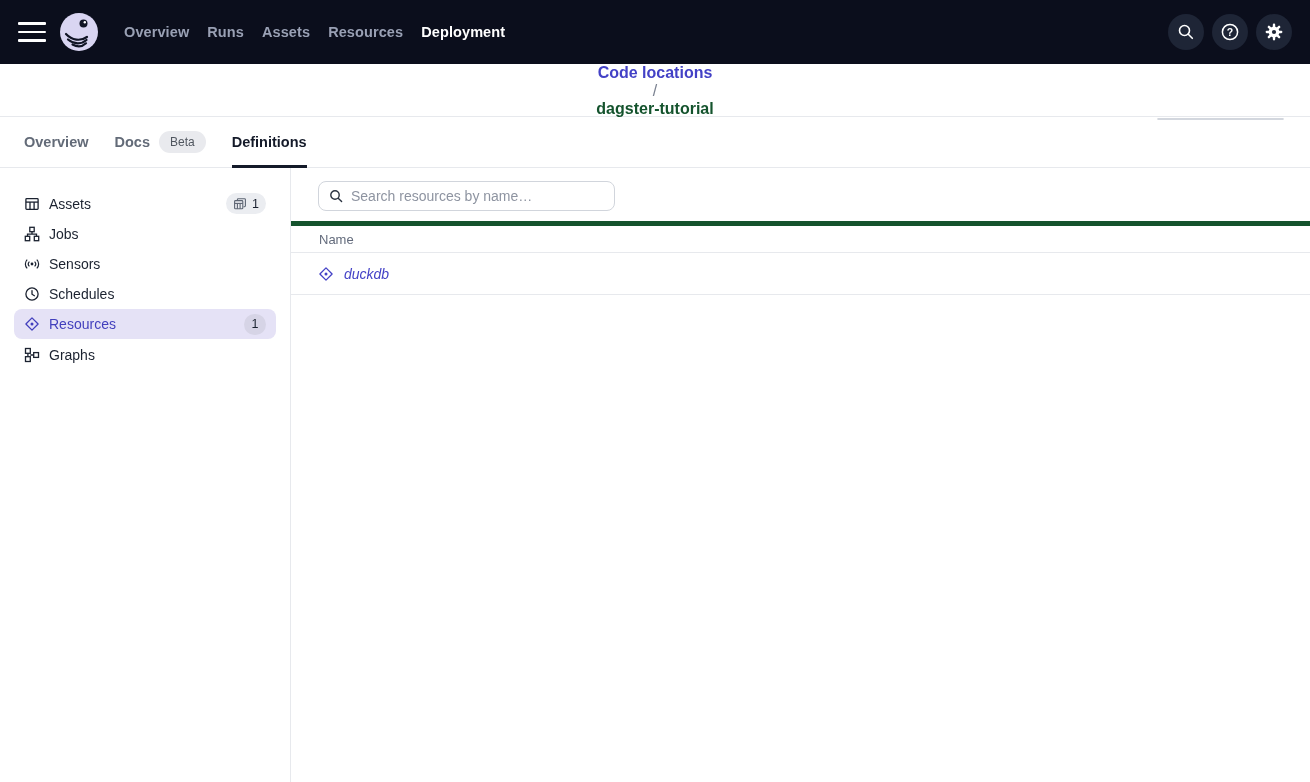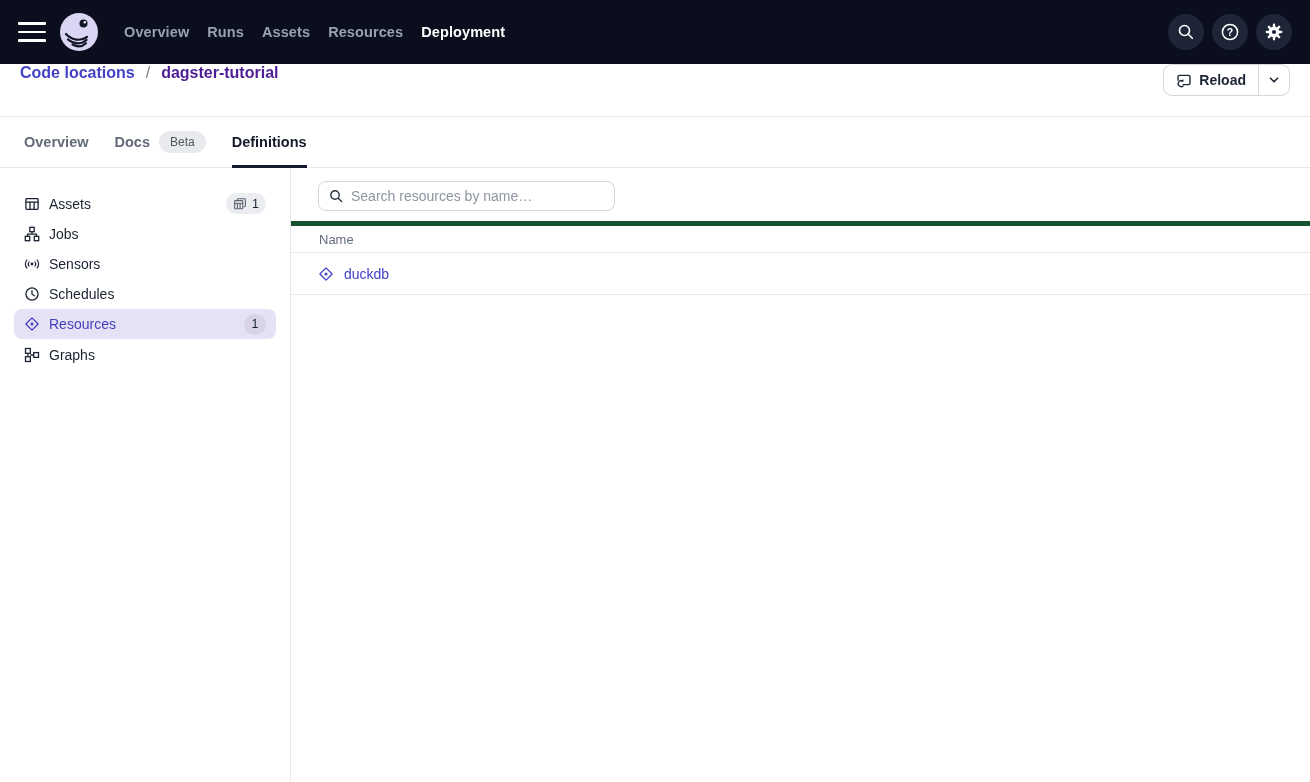--- a/index.html
+++ b/index.html
@@ -14,25 +14,25 @@
   .hamburger i { display:block; width:28px; height:2.5px; background:#fff; border-radius:1px; }
   .logo { width:38px; height:38px; margin-right:26px; flex:0 0 auto; }
   .nav-items { display:flex; align-items:center; gap:18px; }
   .nav-item { font-size:14.5px; font-weight:600; color:#99a0b4; cursor:pointer; letter-spacing:.1px; }
   .nav-item.active { color:#ffffff; }
   .topnav-right { margin-left:auto; display:flex; gap:8px; }
   .circle-btn { width:36px; height:36px; border-radius:50%; background:#1e2536;
                 display:flex; align-items:center; justify-content:center; cursor:pointer; }
 
   
-  .breadcrumb-row { height:53px; display:flex; padding:0 20px;
-                    border-bottom:1px solid #e7e9ed; background:#fff; }
+  .breadcrumb-row { height:53px; display:flex; align-items:center; padding:0 26px;
+                    border-bottom:1px solid #e7e9ed; background:#fff;flex-direction:column; }
   .crumb-link { color:#4341c6; font-size:16px; font-weight:600; cursor:pointer; }
   .crumb-sep { color:#7a8190; margin:0 11px; font-size:16px; }
-  .crumb-current { color:#4c1d95; font-size:16px; font-weight:700; }
+  .crumb-current { color:#14532d; font-size:16px; font-weight:700; }
   .reload-group { margin-left:auto; display:flex; height:32px; border:1px solid #d3d7de;
                   border-radius:9px; overflow:hidden; background:#fff; }
   .reload-main { display:flex; align-items:center; gap:7px; padding:0 12px;
                  font-size:14px; font-weight:600; color:#1c2434; cursor:pointer; }
   .reload-caret { width:31px; border-left:1px solid #d3d7de; display:flex;
                   align-items:center; justify-content:center; cursor:pointer; }
 
   
   .tabs-row { height:51px; display:flex; align-items:center; gap:26px; padding:0 24px;
               border-bottom:1px solid #e7e9ed; background:#fff; }
@@ -62,21 +62,21 @@
   .search-wrap { padding:13px 0 10px 27px; }
   .search-box { width:297px; height:30px; border:1px solid #d1d5dc; border-radius:8px;
                 display:flex; align-items:center; gap:8px; padding:0 10px; background:#fff; }
   .search-box input { border:none; outline:none; flex:1; font-size:14px; color:#a16207;
                       font-family:"Liberation Sans", sans-serif; background:transparent; }
   .search-box input::placeholder { color:#8e94a1; }
   .table-header { height:32px; border-top:5px solid #14532d; border-bottom:1px solid #e7e9ed;
                   display:flex; align-items:center; padding-left:28px; font-size:13px;
                   color:#636b7c; }
   .table-row { height:42px; border-bottom:1px solid #e7e9ed; display:flex;
-               align-items:center; gap:10px; padding-left:27px; cursor:pointer; }
+               align-items:center; gap:10px; padding-left:27px; cursor:pointer;font-style:italic; }
   .row-link { font-size:14px; color:#4341c6; }
 </style>
 </head>
 <body>
 
 <div class="topnav">
   <div class="hamburger">
     <i></i>
       <i></i>
       <i></i>

